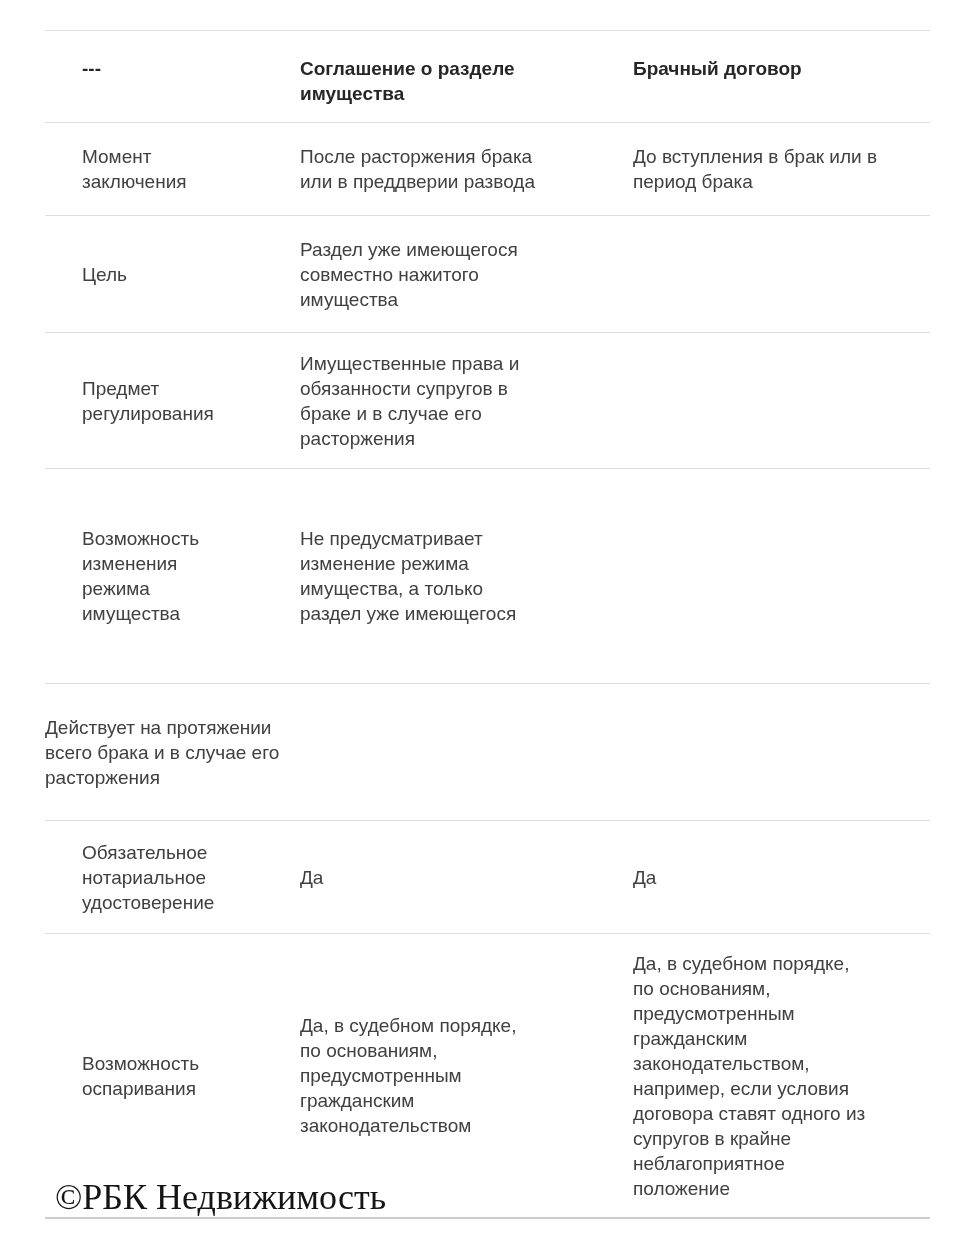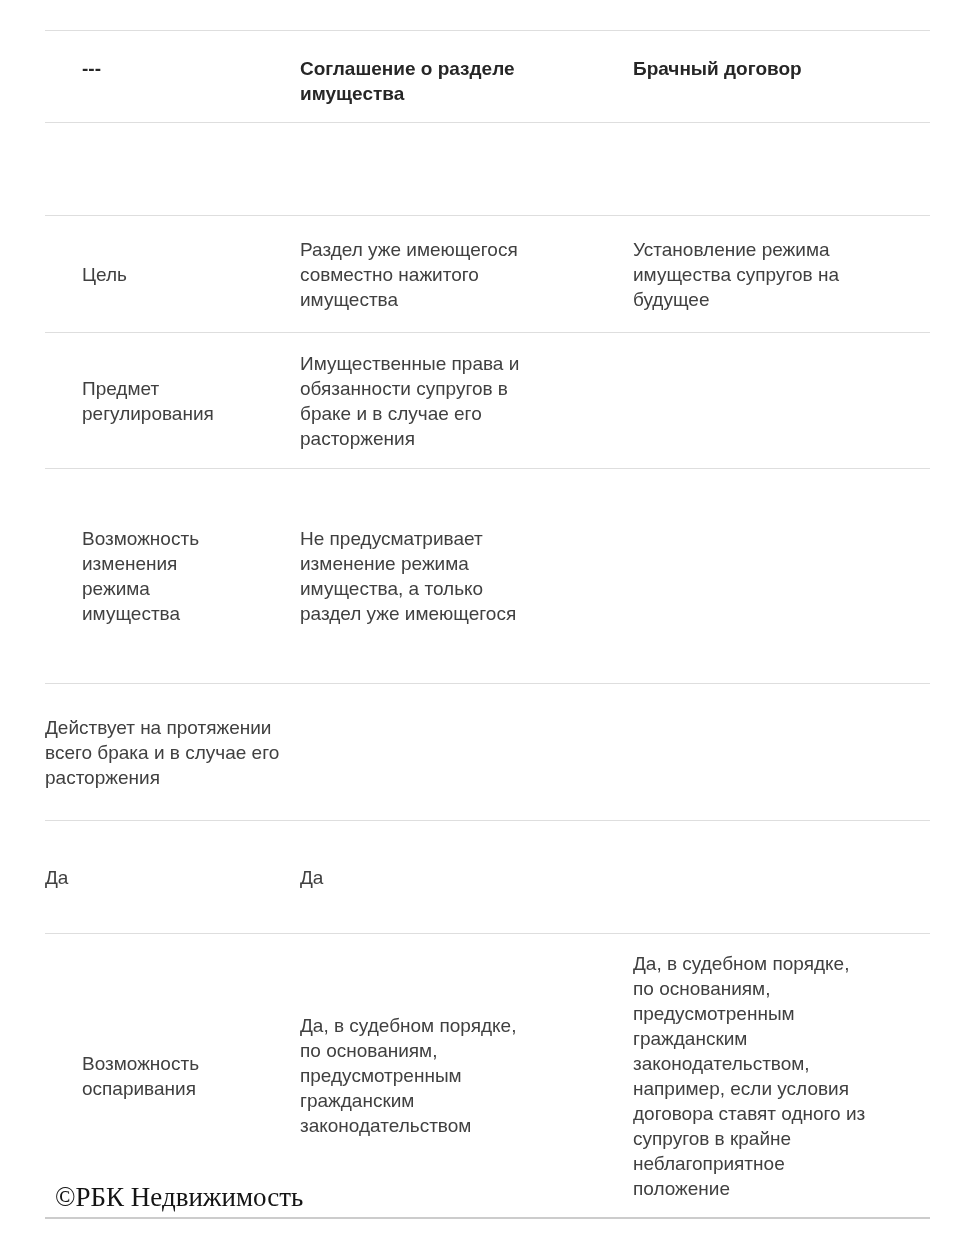--- a/index.html
+++ b/index.html
@@ -51,50 +51,53 @@
     align-items: flex-start;
     padding-top: 25px;
     font-weight: 700;
     color: #262626;
   }
   .footer-credit {
     position: absolute;
     left: 55px;
     top: 1182px;
     font-family: "Liberation Serif", "DejaVu Serif", serif;
-    font-size: 27px;
+    font-size: 36px;
     line-height: 30px;
     color: #141414;
     background: #ffffff;
     padding-right: 14px;
   }
 </style>
 </head>
 <body>
 
 <div class="compare-table">
 
   <div class="t-row header-row" style="height:92px">
     <div class="cell c1">---</div>
     <div class="cell c2">Соглашение о разделе
 имущества</div>
     <div class="cell c3">Брачный договор</div>
   </div>
 
   <div class="t-row" style="height:93px">
+    <div class="cell c1">Момент
+заключения</div>
+    <div class="cell c2">После расторжения брака
+или в преддверии развода</div>
+    <div class="cell c3">До вступления в брак или в
+период брака</div>
   </div>
 
   <div class="t-row" style="height:117px">
     <div class="cell c1">Цель</div>
     <div class="cell c2">Раздел уже имеющегося
 совместно нажитого
 имущества</div>
-    <div class="cell c3">Установление режима
-имущества супругов на
-будущее</div>
   </div>
 
   <div class="t-row" style="height:136px">
     <div class="cell c1">Предмет
 регулирования</div>
     <div class="cell c3">Имущественные права и
 обязанности супругов в
 браке и в случае его
 расторжения</div>
   </div>
@@ -110,20 +113,23 @@
 раздел уже имеющегося</div>
   </div>
 
   <div class="t-row" style="height:137px">
     <div class="cell c3">Действует на протяжении
 всего брака и в случае его
 расторжения</div>
   </div>
 
   <div class="t-row" style="height:113px">
+    <div class="cell c1">Обязательное
+нотариальное
+удостоверение</div>
     <div class="cell c2">Да</div>
     <div class="cell c3">Да</div>
   </div>
 
   <div class="t-row" style="height:283px">
     <div class="cell c1">Возможность
 оспаривания</div>
     <div class="cell c2">Да, в судебном порядке,
 по основаниям,
 предусмотренным

